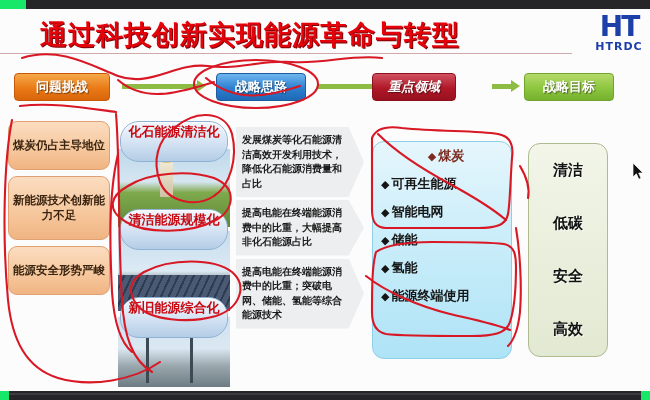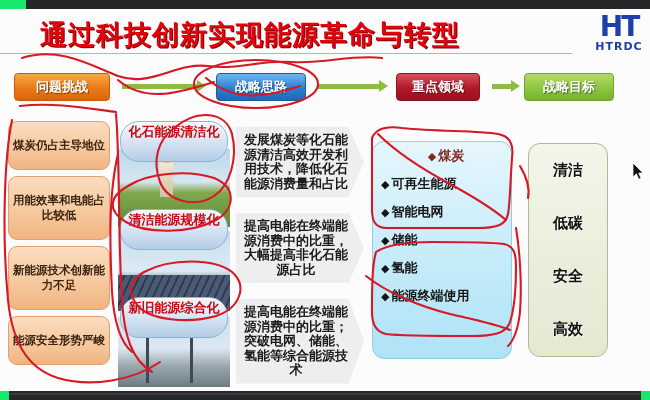--- a/index.html
+++ b/index.html
@@ -35,21 +35,21 @@
   .logo{position:absolute;right:-6px;top:4px;width:74px;height:46px;text-align:center;}
   .logo .mark{font-size:28px;font-weight:bold;color:#1c3fa8;line-height:28px;letter-spacing:-2px;}
   .logo .wordmark{font-size:11px;font-weight:bold;color:#1c3fa8;letter-spacing:1px;line-height:12px;}
 
   
   .hdr{position:absolute;top:64px;height:26px;border-radius:4px;
        font-size:13px;font-weight:bold;color:#fff;text-align:center;line-height:26px;
        text-shadow:1px 1px 1px rgba(0,0,0,.45);white-space:nowrap;}
   .hdr.orange{left:14px;width:94px;background:linear-gradient(#f6a94a,#ea7a16 55%,#d9650a);border:1px solid #c9590a;}
   .hdr.blue  {left:216px;width:88px;background:linear-gradient(#6fb6ee,#2b7fd0 55%,#1f69b6);border:1px solid #1d5c9e;}
-  .hdr.red   {left:396px;width:82px;background:linear-gradient(#d05160,#b01828 55%,#97111f);border:1px solid #8d101d;}
+  .hdr.red   {left:372px;width:82px;background:linear-gradient(#d05160,#b01828 55%,#97111f);border:1px solid #8d101d;font-style:italic;}
   .hdr.green {left:524px;width:88px;background:linear-gradient(#b5d96b,#8dc63f 55%,#77b02e);border:1px solid #6fa52b;}
 
   .arrow{position:absolute;top:75px;height:5px;background:#8dbb43;}
   .arrow:after{content:"";position:absolute;right:-8px;top:-4px;border-left:9px solid #8dbb43;
                border-top:6px solid transparent;border-bottom:6px solid transparent;}
   .arrow.a1{left:122px;width:76px;}
   .arrow.a2{left:318px;width:62px;}
   .arrow.a3{left:492px;width:20px;}
 
   
@@ -89,24 +89,23 @@
     line-height:18px;padding-top:1px;
   }
   .pill.s1{top:0;}
   .pill.s2{top:88px;}
   .pill.s3{top:176px;}
 
   
   .col-desc{position:absolute;left:236px;top:118px;width:128px;}
   .chev{
     position:relative;background:#eceeef;color:#1b1b1b;
-    font-size:13px;line-height:14.5px;font-weight:bold;
-    padding:6px 14px 6px 6px;margin-bottom:16px;
+    font-size:10px;line-height:14.5px;font-weight:bold;
+    padding:6px 14px 6px 6px;margin-bottom:3px;
     clip-path:polygon(0 0, 88% 0, 100% 50%, 88% 100%, 0 100%);
-    text-align:center;
   }
 
   
   .col-key{position:absolute;left:372px;top:132px;width:138px;height:216px;
     border-radius:12px;background:linear-gradient(#e6f6fc,#cdeefa 40%,#aee3f6);
     border:1px solid #8ccfe6;}
   .key{font-size:13px;font-weight:bold;color:#151515;line-height:27px;padding-left:8px;white-space:nowrap;}
   .key.coal{color:#7d2b20;text-align:center;}
   .key .dia{font-size:11px;margin-right:2px;}
 
@@ -145,21 +144,20 @@
     <div class="hdr orange">问题挑战</div>
     <div class="arrow a1"></div>
     <div class="hdr blue">战略思路</div>
     <div class="arrow a2"></div>
     <div class="hdr red">重点领域</div>
     <div class="arrow a3"></div>
     <div class="hdr green">战略目标</div>
 
     <div class="col-problems">
       <div class="prob">煤炭仍占主导地位</div>
-      <div class="prob">用能效率和电能占比较低</div>
       <div class="prob">新能源技术创新能力不足</div>
       <div class="prob">能源安全形势严峻</div>
     </div>
 
     <div class="col-strategy">
       <div class="photo p1"></div>
       <div class="photo p2"></div>
       <div class="photo p3"></div>
       <div class="pill s1">化石能源清洁化</div>
       <div class="pill s2">清洁能源规模化</div>

